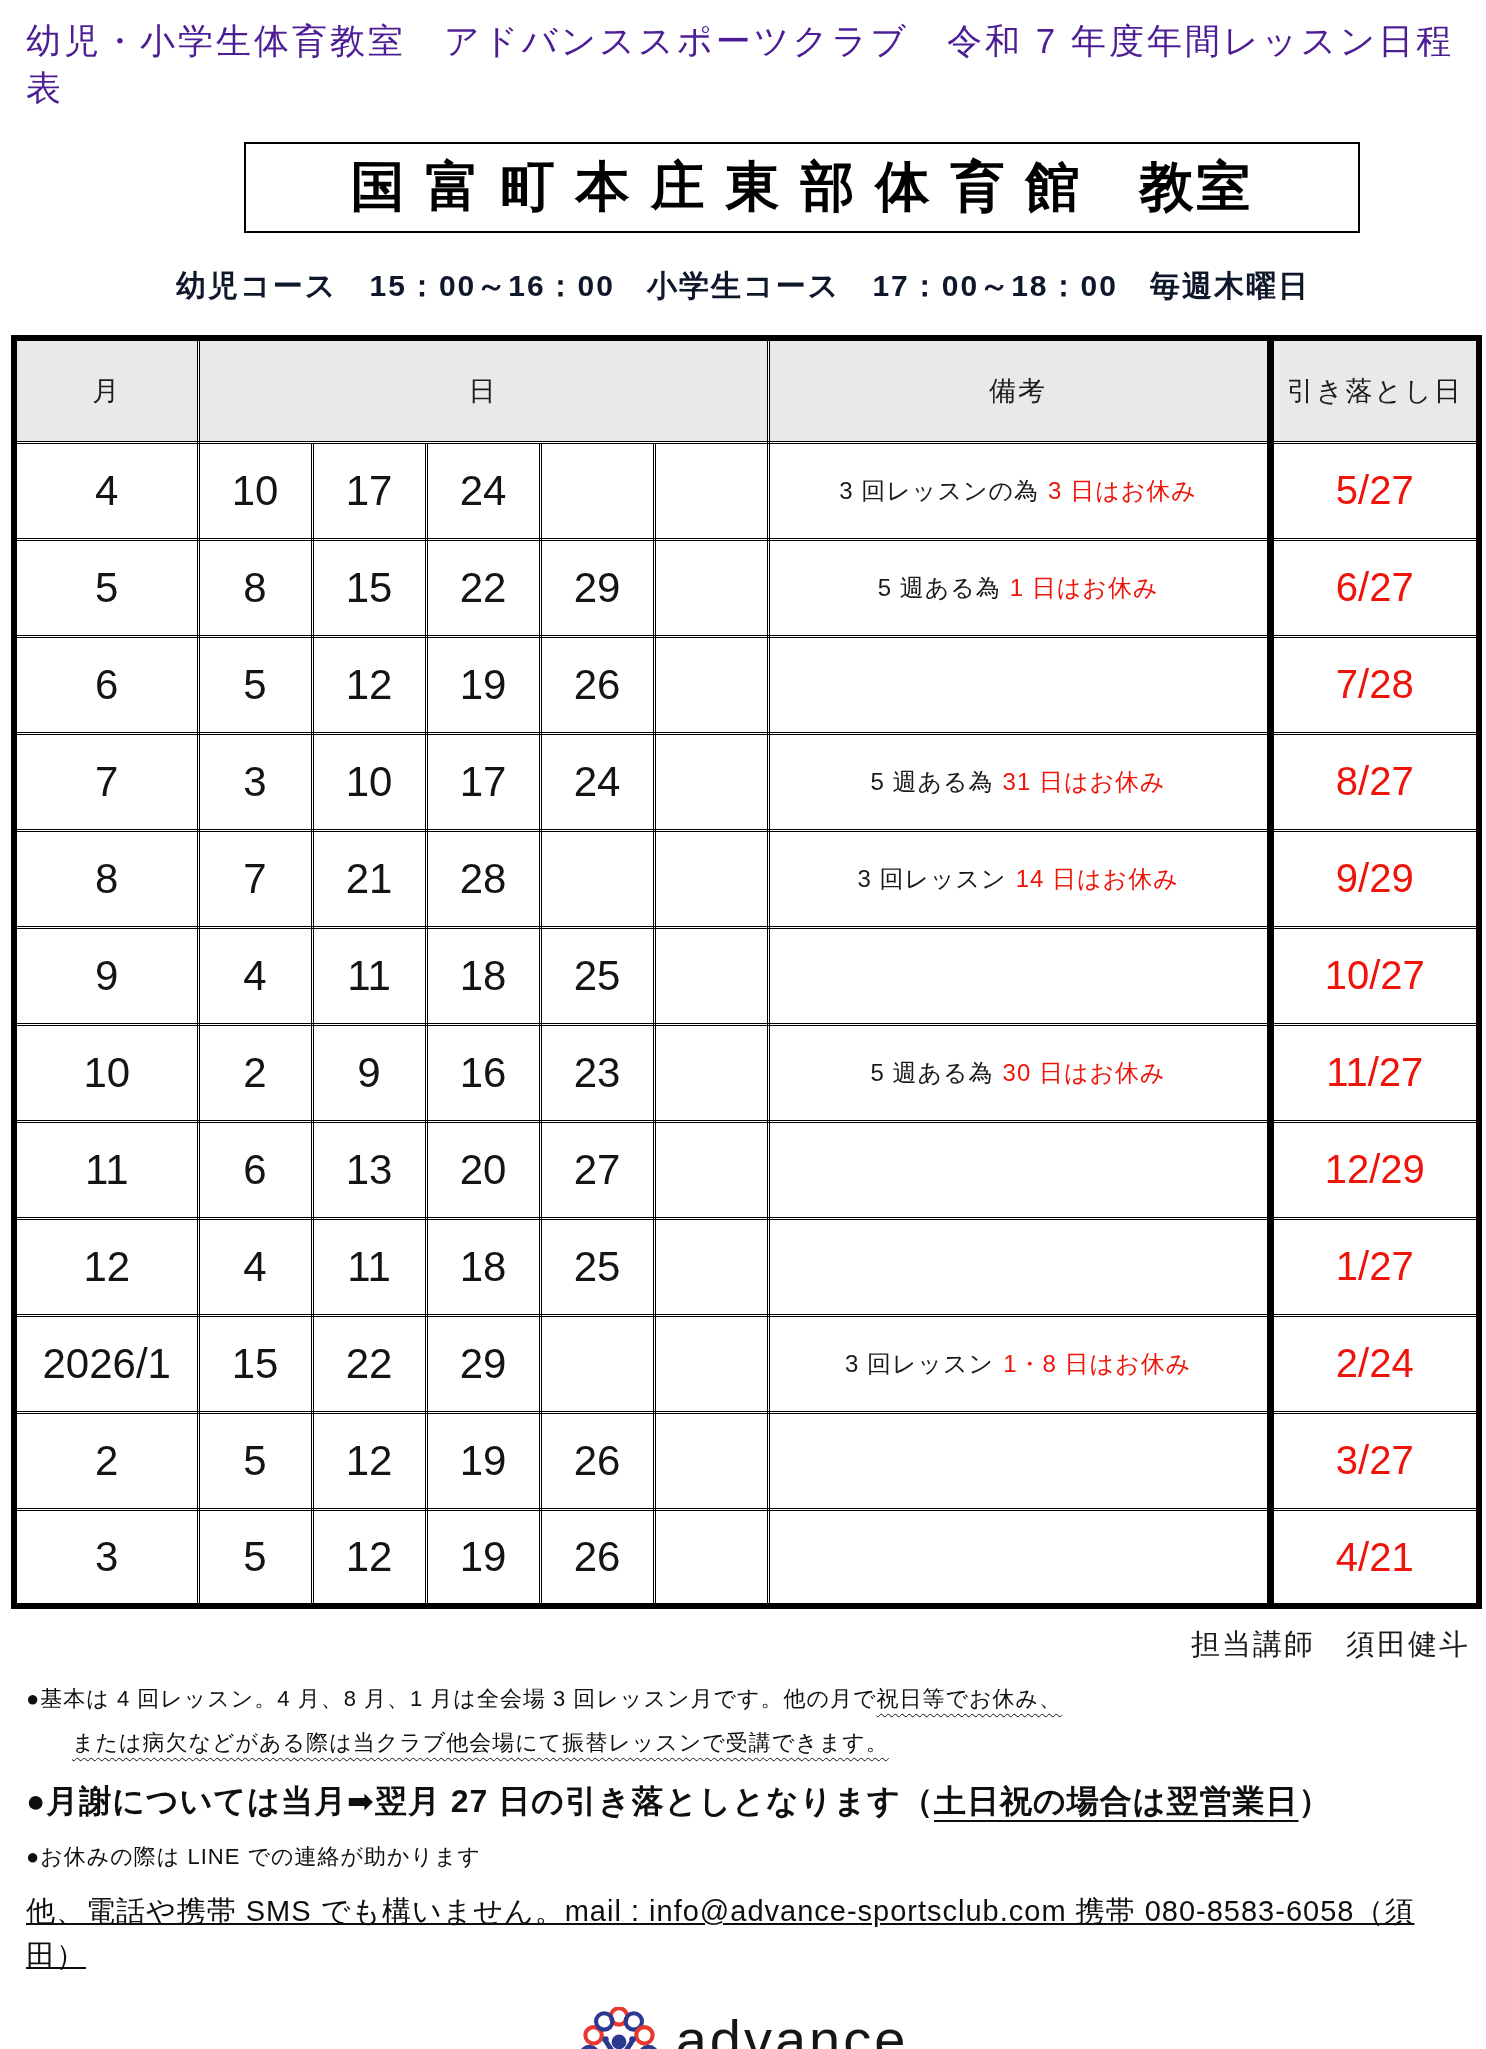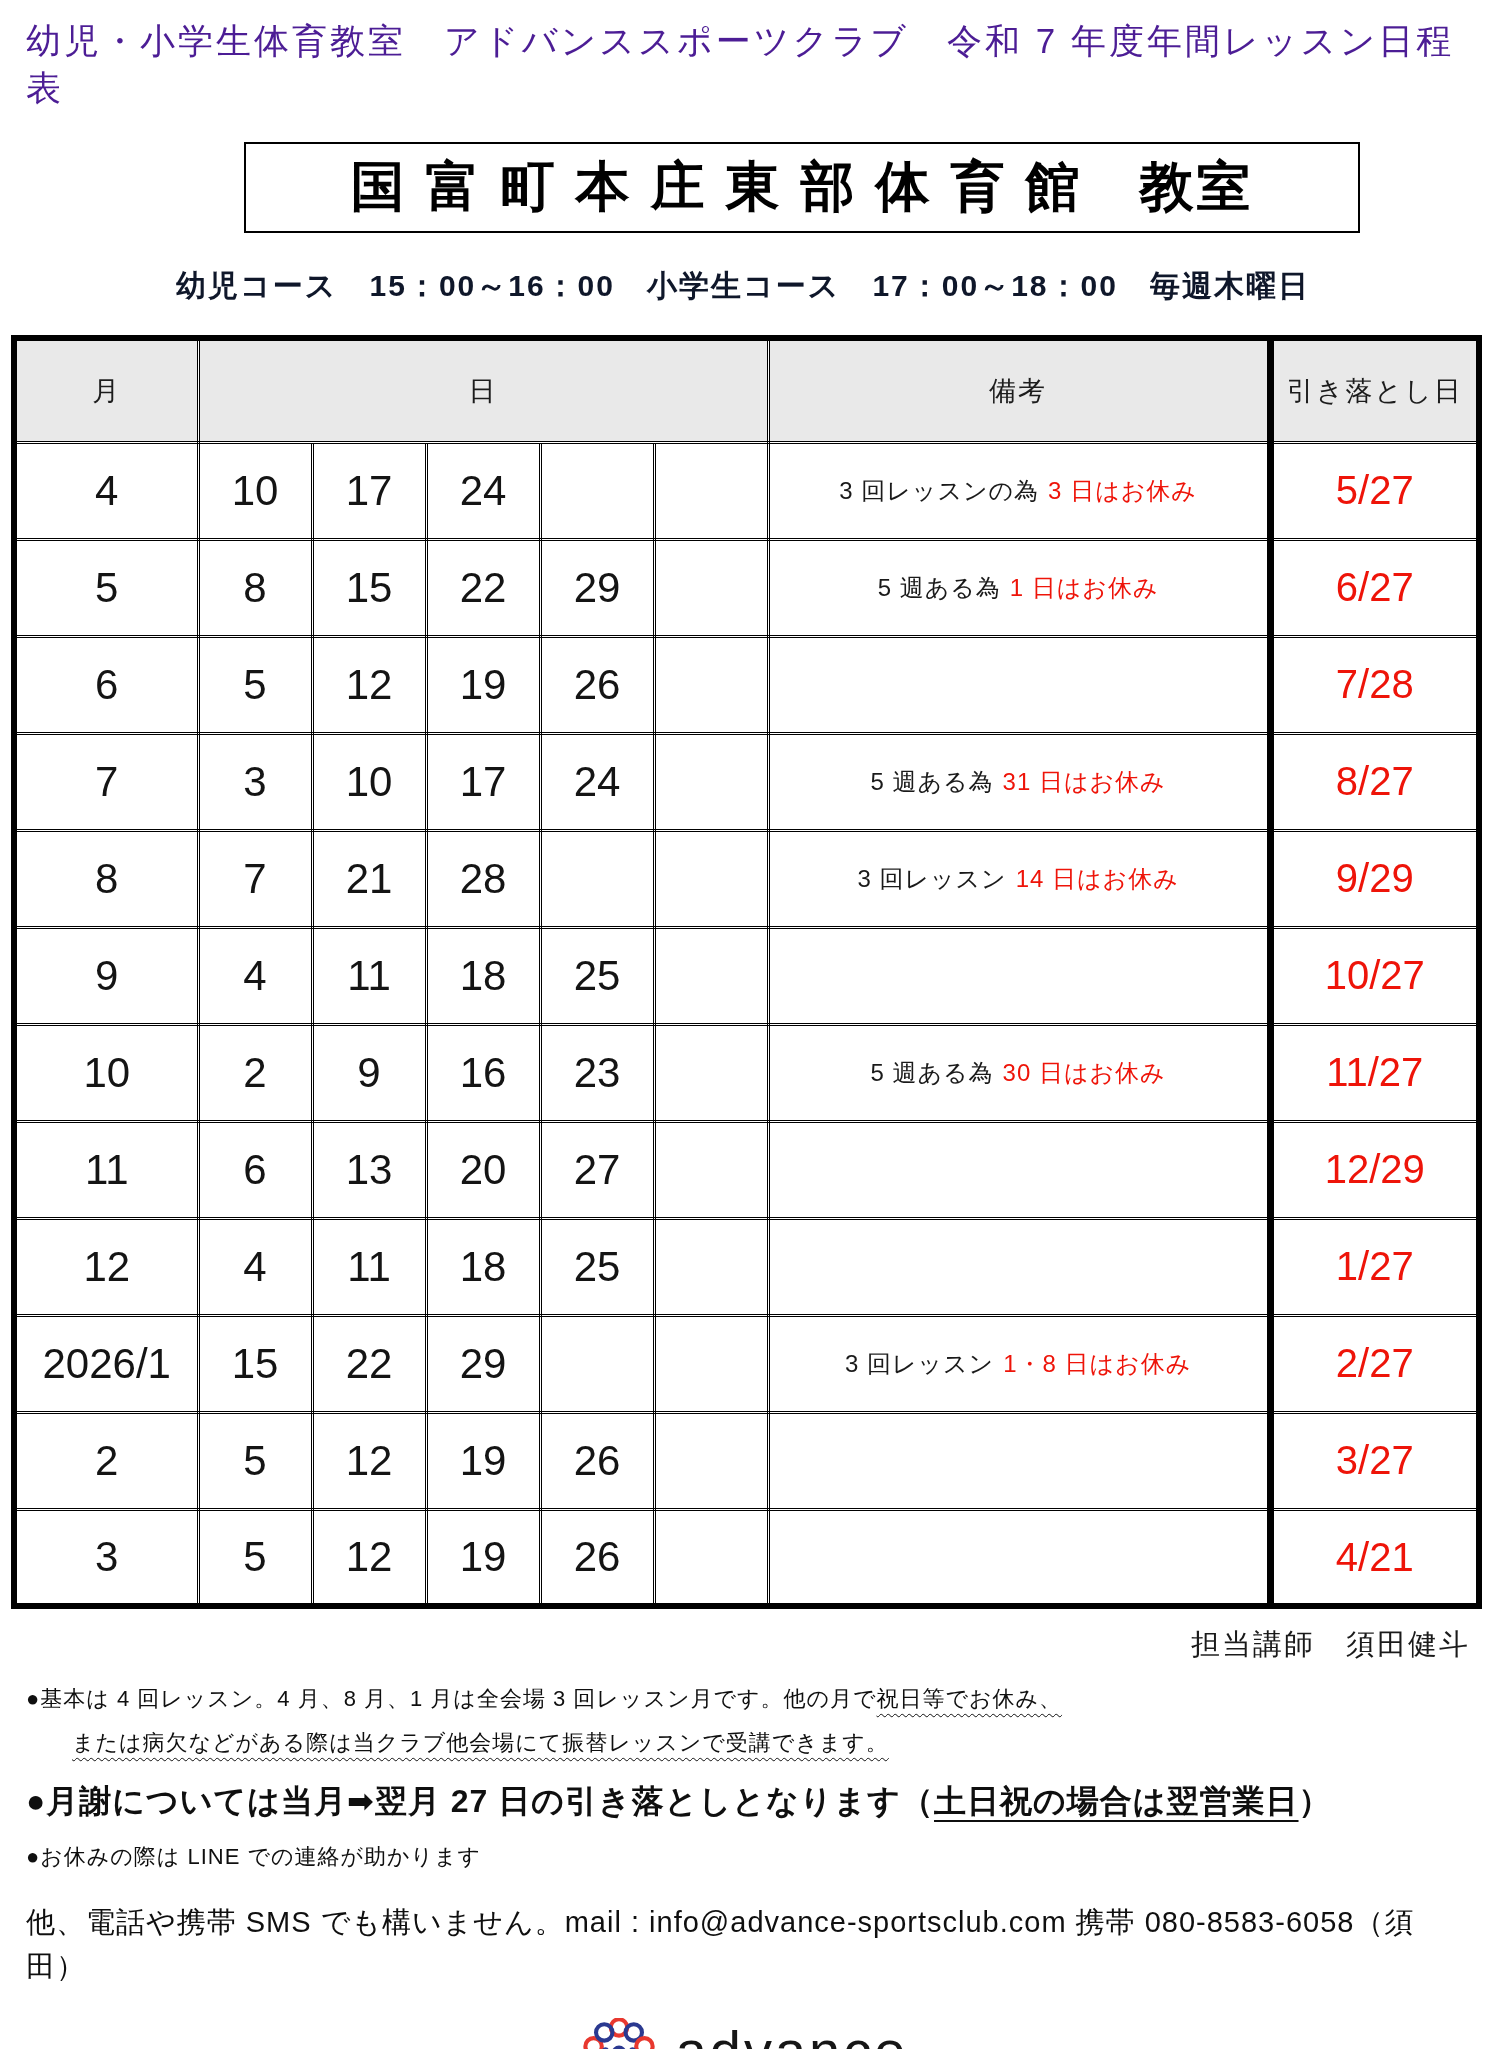--- a/index.html
+++ b/index.html
@@ -50,21 +50,21 @@
   .thickleft{border-left:7px solid #000 !important;}
   .instructor{
     margin-top:16px;text-align:right;padding-right:16px;font-size:29px;letter-spacing:2px;color:#1a1a1a;
   }
   .notes{padding-left:26px;padding-right:20px;}
   .nline{font-size:22px;line-height:44px;letter-spacing:1px;color:#0f0f0f;}
   .nline.first{margin-top:12px;}
   .nline.indent{padding-left:46px;}
   .nline.b2{font-weight:bold;margin-top:14px;font-size:32px;}
   .nline.b3{margin-top:12px;}
-  .nline.contact{margin-top:21px;font-size:29px;}
+  .nline.contact{margin-top:10px;font-size:29px;text-decoration:underline;}
   .wavy{text-decoration-line:underline;text-decoration-style:wavy;text-decoration-thickness:1px;text-underline-offset:7px;}
   .solidline{text-decoration-line:underline;text-decoration-thickness:2px;text-underline-offset:8px;}
   .boldword{font-weight:normal;}
   .logo-row{
     margin-top:26px;display:flex;justify-content:center;align-items:center;gap:16px;height:104px;
   }
   .logo-words{display:flex;flex-direction:column;align-items:flex-start;}
   .logo-name{font-size:56px;line-height:1;color:#161616;letter-spacing:3px;font-weight:400;}
   .logo-sub{font-size:19px;letter-spacing:8px;color:#3a3a3a;margin:8px 0 0 6px;}
 </style>
@@ -190,21 +190,21 @@
         <td class="c-debit thickleft">1/27</td>
       </tr>
       <tr>
         <td class="c-month">2026/1</td>
         <td class="c-day">15</td>
         <td class="c-day">22</td>
         <td class="c-day">29</td>
         <td class="c-day"></td>
         <td class="c-day"></td>
         <td class="c-note"><span class="note-black">3 回レッスン</span><span class="note-red">1・8 日はお休み</span></td>
-        <td class="c-debit thickleft">2/27</td>
+        <td class="c-debit thickleft">2/24</td>
       </tr>
       <tr>
         <td class="c-month">2</td>
         <td class="c-day">5</td>
         <td class="c-day">12</td>
         <td class="c-day">19</td>
         <td class="c-day">26</td>
         <td class="c-day"></td>
         <td class="c-note"><span class="note-black"></span><span class="note-red"></span></td>
         <td class="c-debit thickleft">3/27</td>

